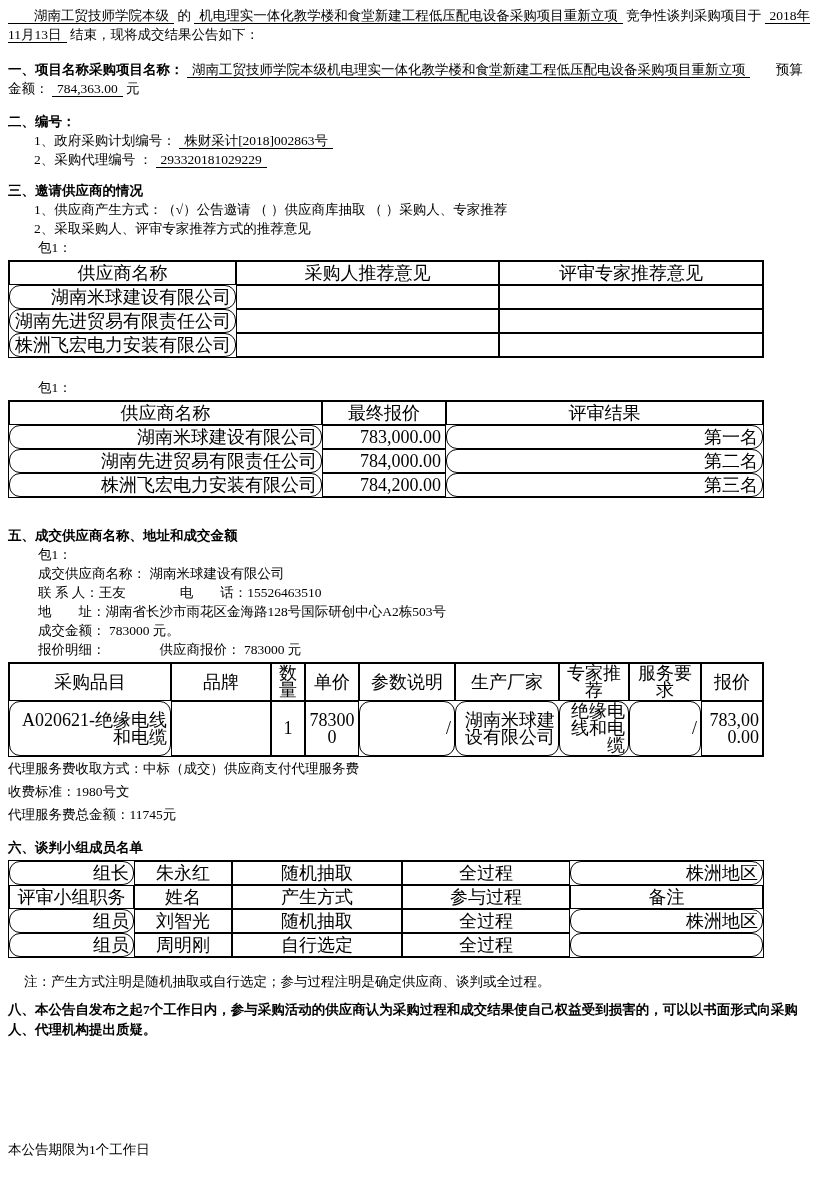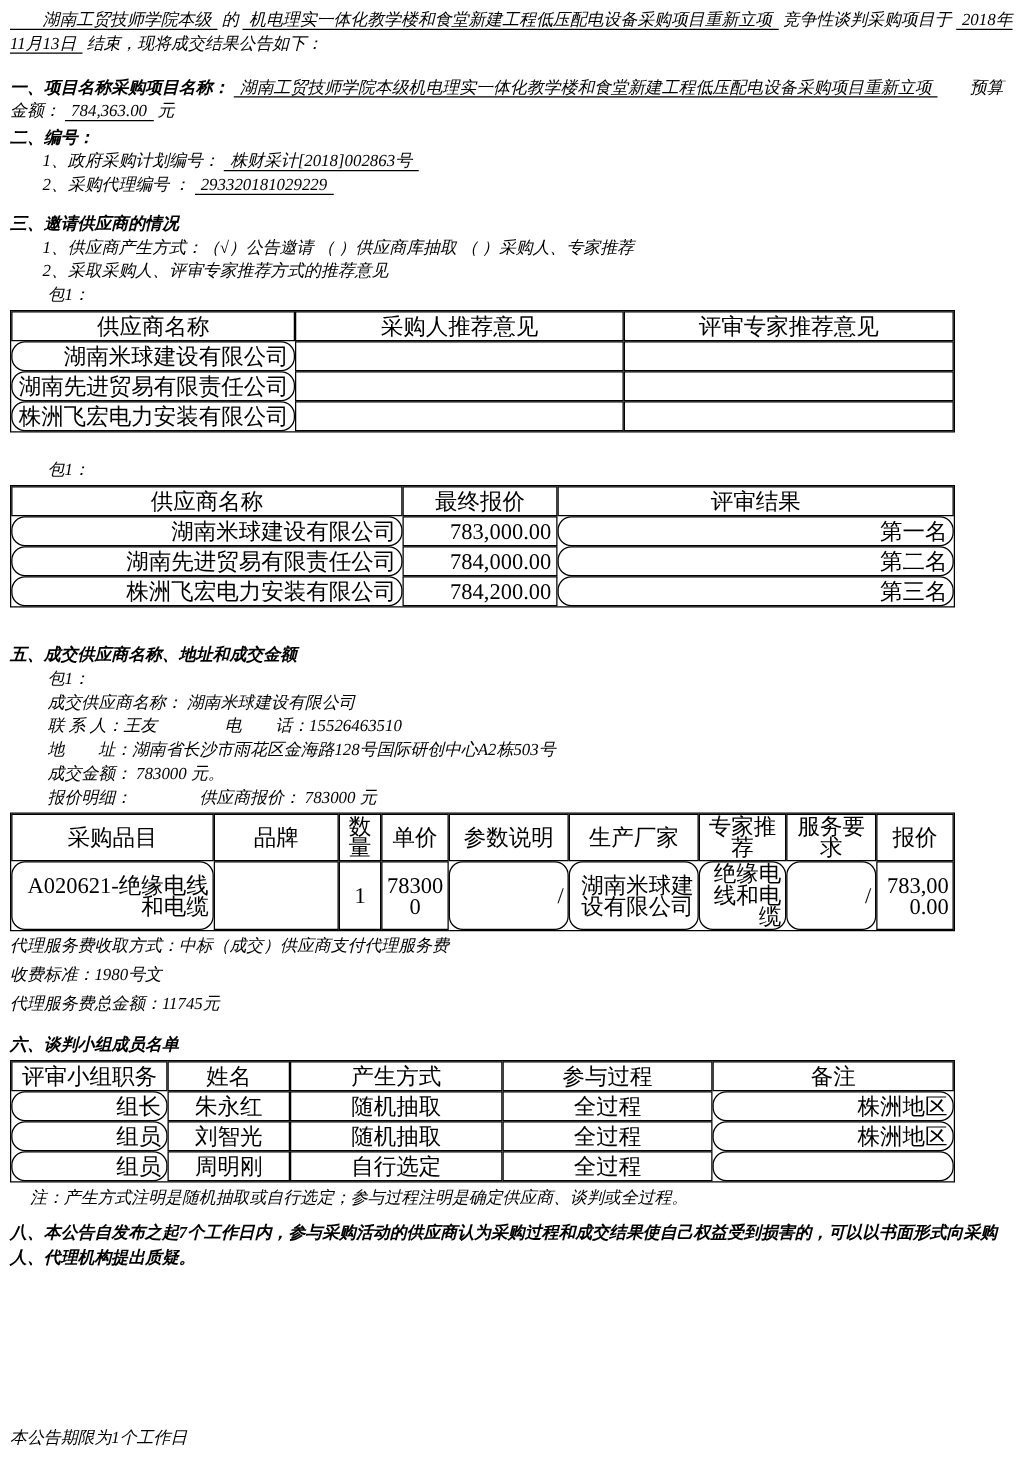--- a/index.html
+++ b/index.html
@@ -9,30 +9,30 @@
     width:820px; height:1179px;
     box-sizing:border-box;
     padding:6px 10px 0 8px;
     background:#fff;
     color:#000;
     font-family:"Liberation Serif","DejaVu Serif",serif;
     font-size:13.5px;
     line-height:19px;
     overflow:hidden;
   }
-  p { margin:0;font-style:italic; }
+  p { margin:0; }
   b { font-weight:bold; }
   .ul { border-bottom:1px solid #000; padding:0 5px; }
   .lead { padding-left:26px; }
   .gapr { margin-right:22px; }
   .ind1 { padding-left:26px; }
   .ind2 { padding-left:30px; }
   .ind3 { padding-left:48px; }
   .mt16 { margin-top:16px; }
-  .mt2  { margin-top:2px; }
+  .mt2  { margin-top:14px; }
   .mt9  { margin-top:9px; }
   .mt20 { margin-top:20px; }
   .mt28 { margin-top:28px; }
   .mt12 { margin-top:12px; }
   .mt10 { margin-top:10px; }
 
   table {
     border-collapse:separate;
     border-spacing:0;
     table-layout:fixed;
@@ -220,34 +220,34 @@
     <table>
       <colgroup>
         <col style="width:125px">
           <col style="width:98px">
           <col style="width:170px">
         <col style="width:168px">
           <col style="width:193px">
       </colgroup>
       <tbody>
           <tr class="r22">
+        <td class="tl">组长</td>
+        <td class="tc">朱永红</td>
+        <td class="tc">随机抽取</td>
+        <td class="tc">全过程</td>
+        <td class="tl">株洲地区</td>
+      </tr>
+      <tr class="r22">
         <th class="tc">评审小组职务</th>
         <th class="tc">姓名</th>
         <th class="tc">产生方式</th>
         <th class="tc">参与过程</th>
         <th class="tc">备注</th>
       </tr>
       <tr class="r22">
-        <td class="tl">组长</td>
-        <td class="tc">朱永红</td>
-        <td class="tc">随机抽取</td>
-        <td class="tc">全过程</td>
-        <td class="tl">株洲地区</td>
-      </tr>
-      <tr class="r22">
         <td class="tl">组员</td>
         <td class="tc">刘智光</td>
         <td class="tc">随机抽取</td>
         <td class="tc">全过程</td>
         <td class="tl">株洲地区</td>
       </tr>
       <tr class="r22">
         <td class="tl">组员</td>
         <td class="tc">周明刚</td>
         <td class="tc">自行选定</td>

